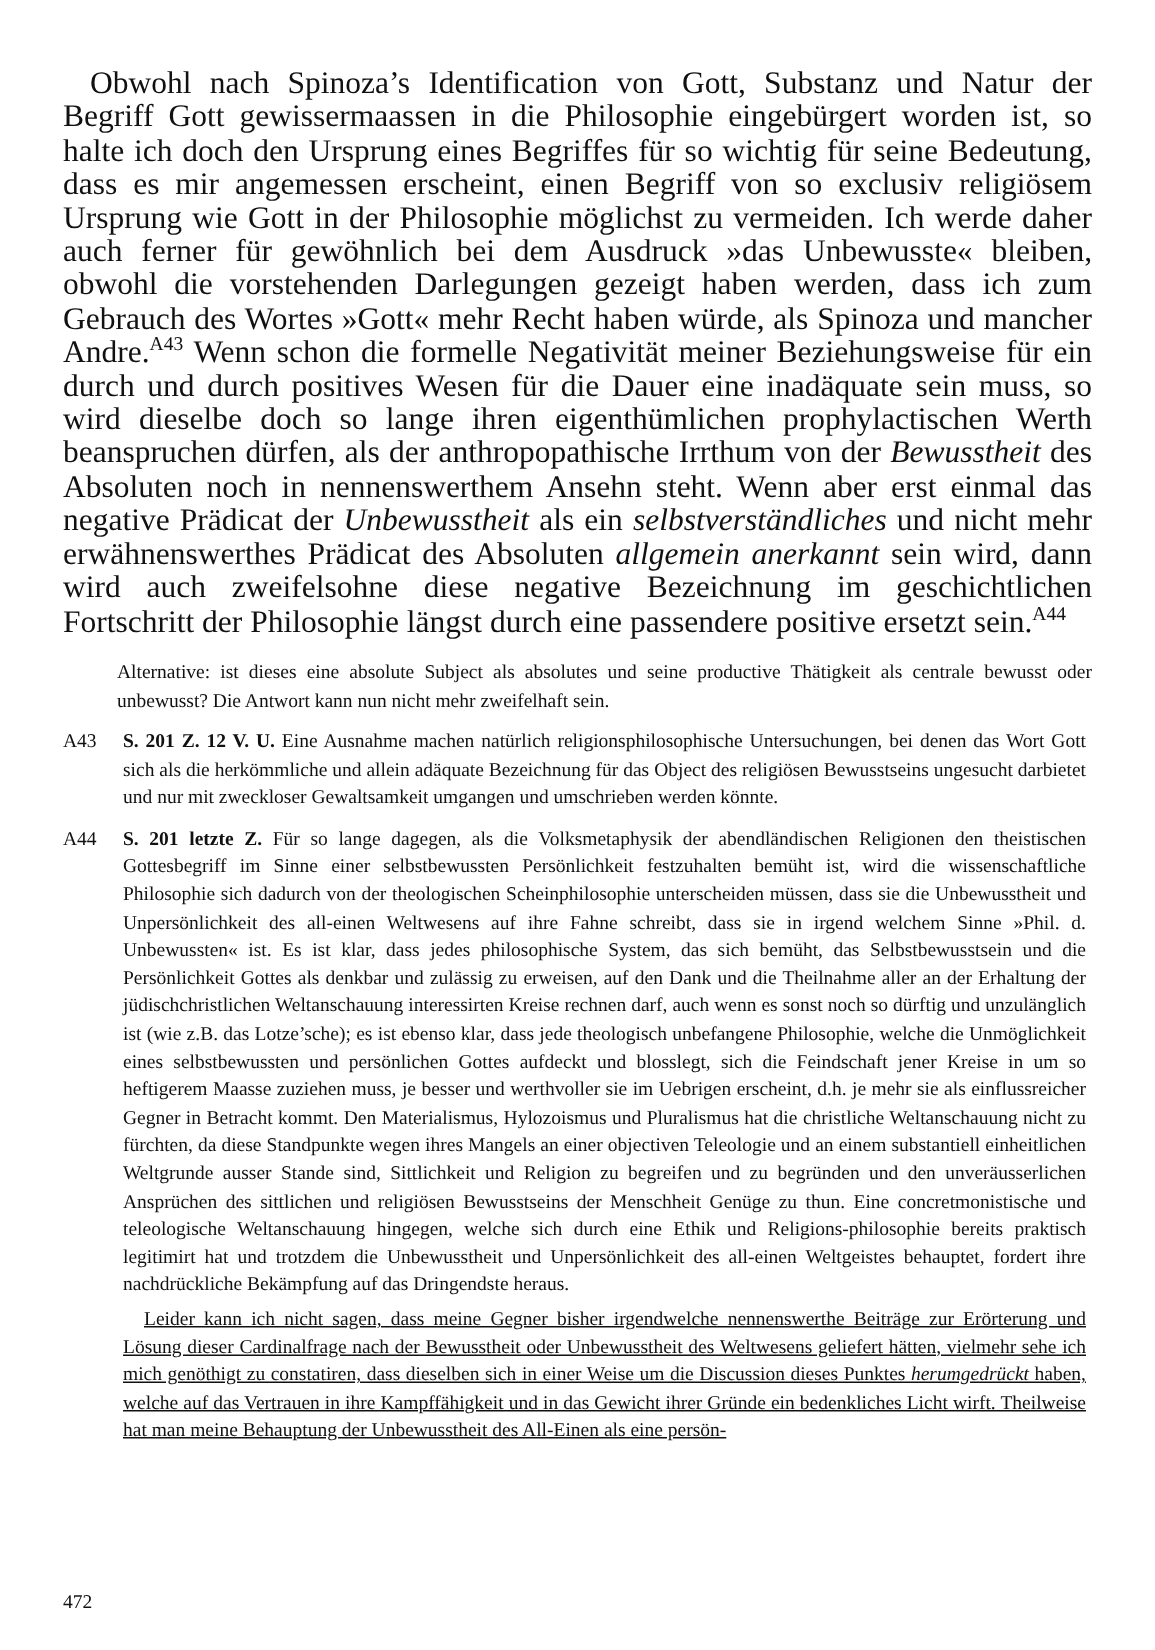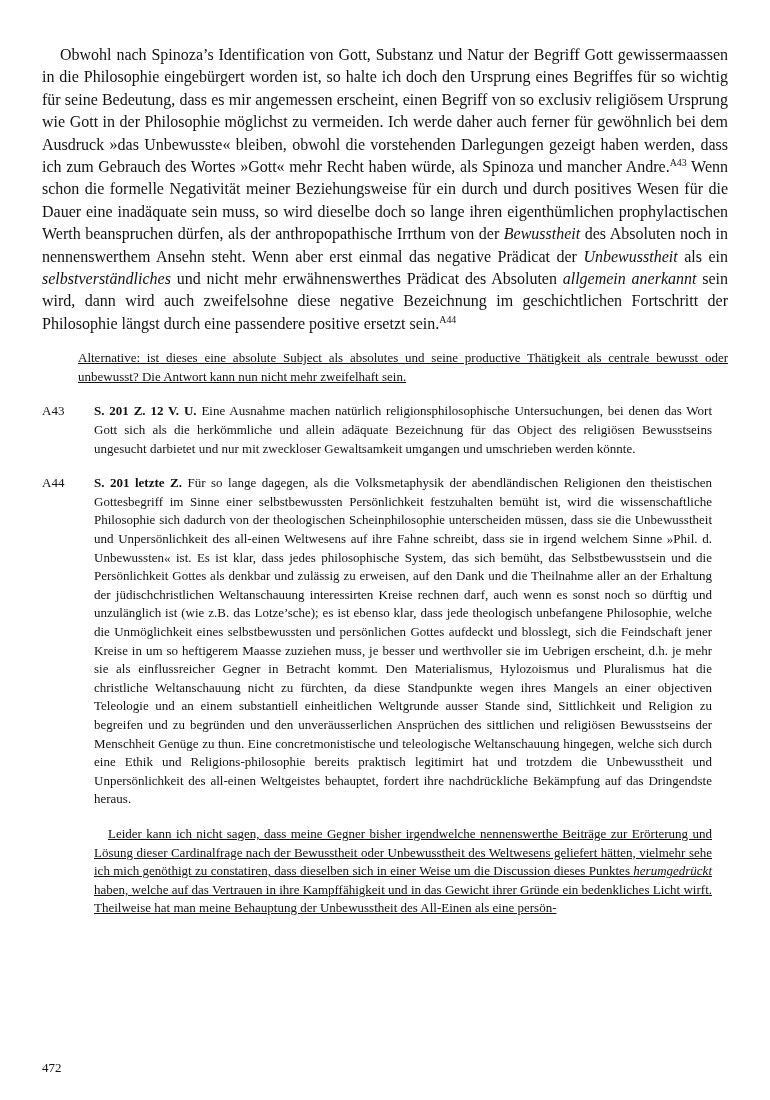--- a/index.html
+++ b/index.html
@@ -13,49 +13,48 @@
     height: 1100px;
     background: #ffffff;
     box-sizing: border-box;
     padding: 44px 42px 0 42px;
     font-family: "Liberation Serif", "DejaVu Serif", serif;
     color: #111111;
     overflow: hidden;
   }
   .main-para {
     margin: 0 0 14px 0;
-    font-size: 16px;
+    font-size: 21px;
     line-height: 22.4px;
     text-align: justify;
     text-indent: 18px;
   }
   .alt-para {
     margin: 0 0 9px 36px;
     font-size: 13px;
     line-height: 18.6px;
     text-align: justify;
-    text-decoration: underline;
   }
   .footnote {
     position: relative;
     padding-left: 36px;
     margin: 0 0 9px 0;
     font-size: 13px;
     line-height: 18.6px;
     text-align: justify;
   }
   .fn-label {
     position: absolute;
     left: 0;
     top: 0;
     font-size: 13px;
     line-height: 18.6px;
   }
   .fn-para {
-    margin: 16px;
+    margin: 4px;
   }
   .fn-para-indent {
     text-indent: 14px;
     text-decoration: underline;
   }
   .i { font-style: italic; }
   .b { font-weight: bold; }
   .sup {
     vertical-align: super;
     font-size: 0.62em;

